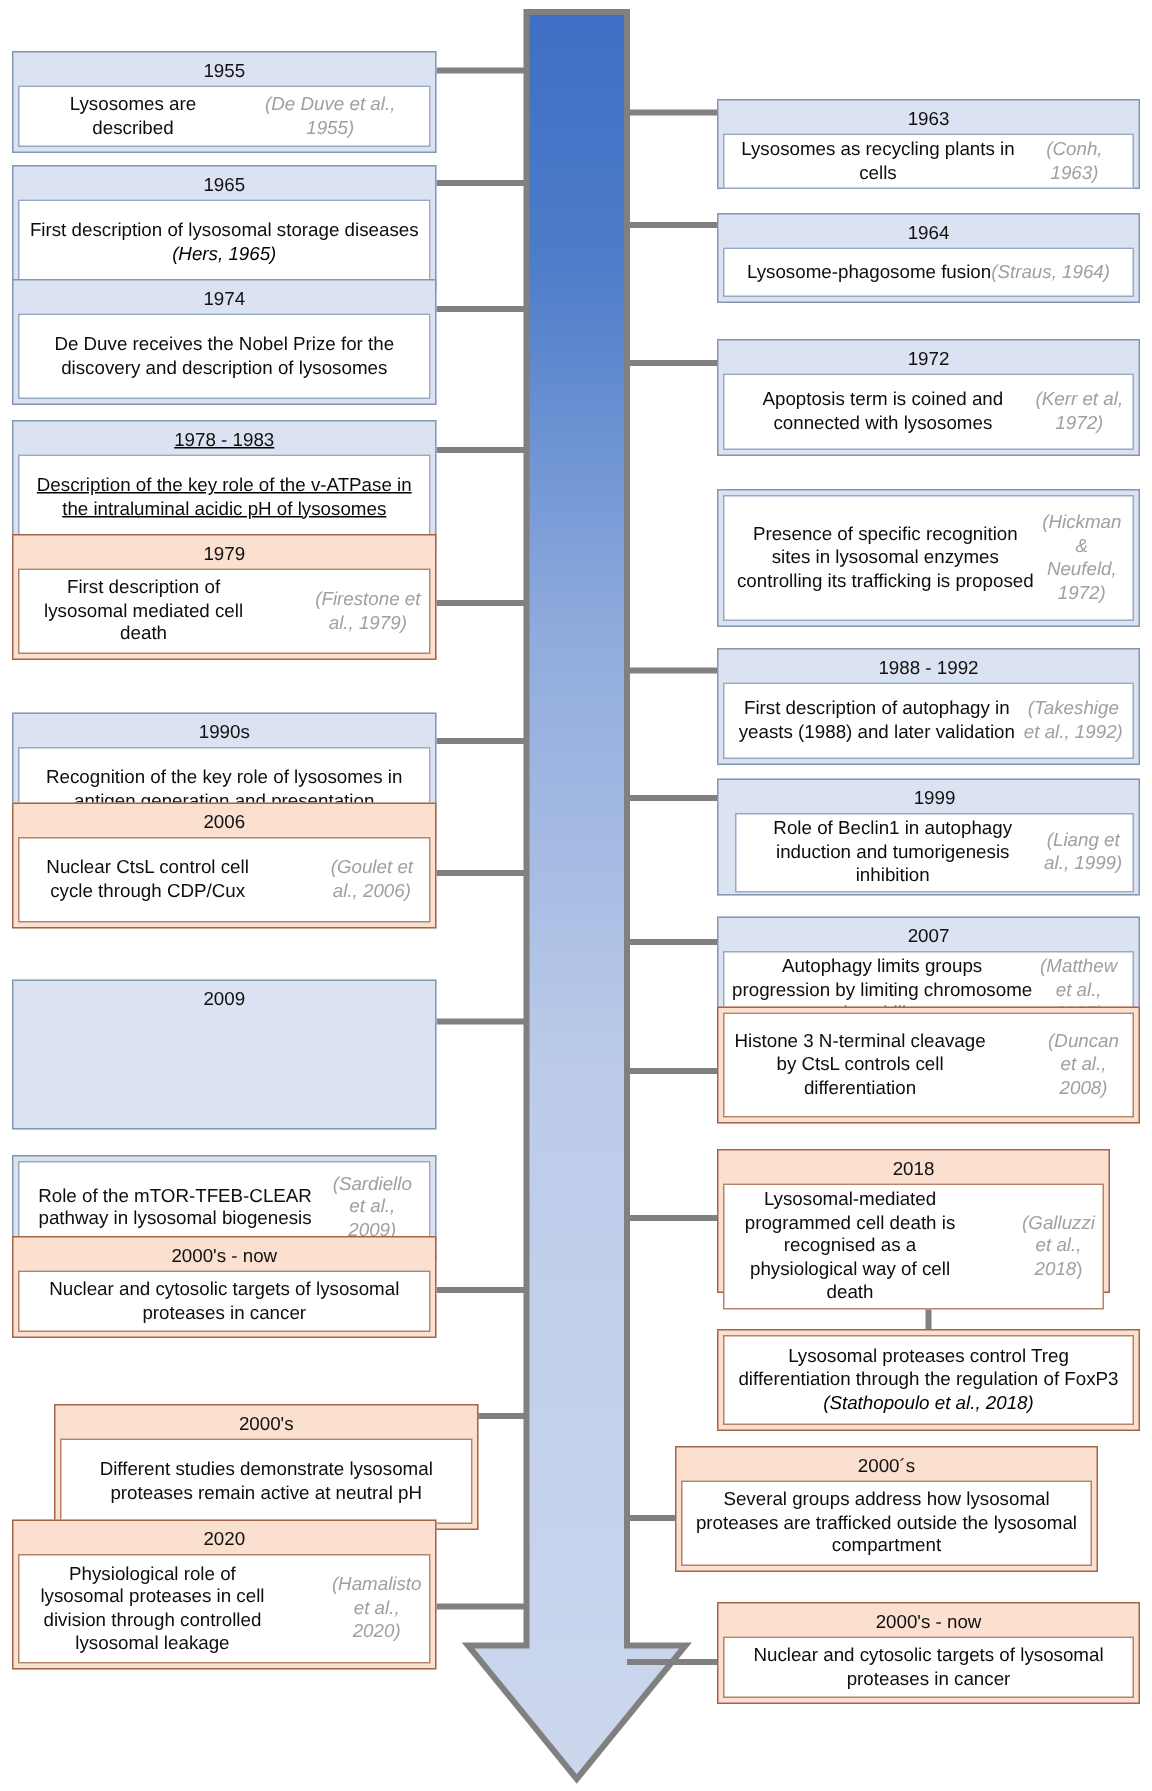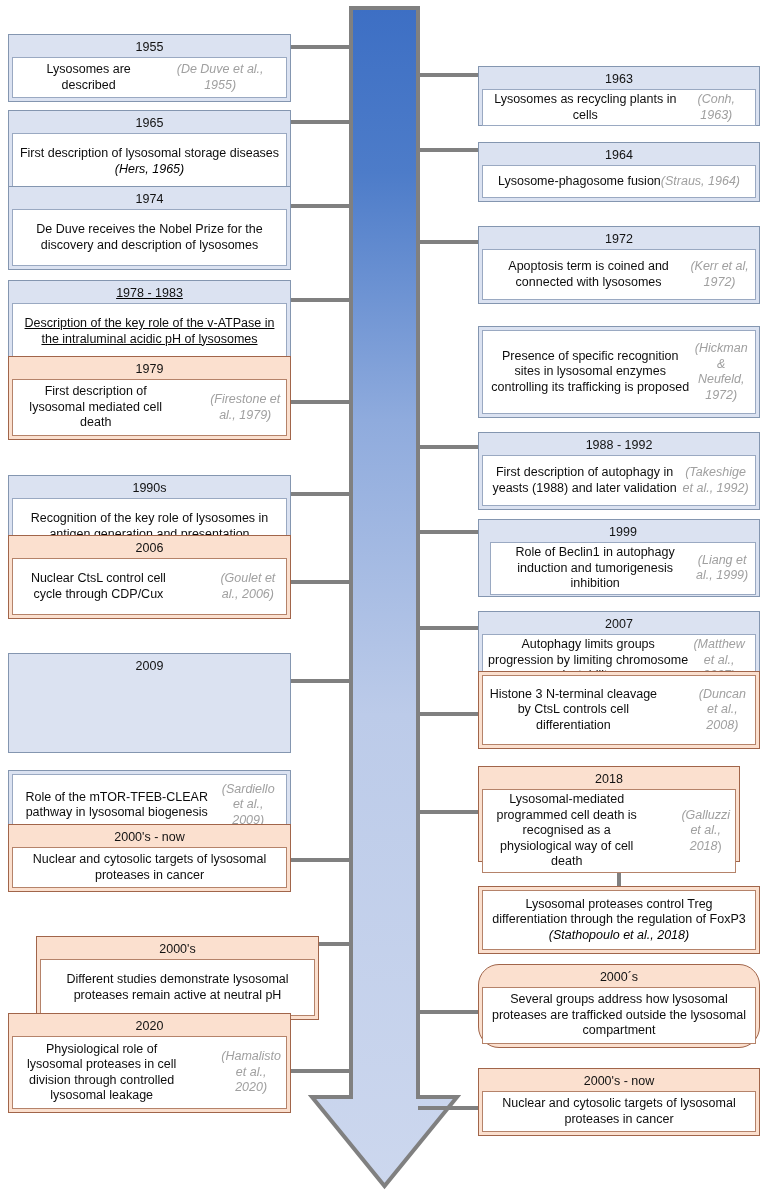--- a/index.html
+++ b/index.html
@@ -287,21 +287,21 @@
         <div class="body-panel">
           <div class="desc">Lysosomal-mediated programmed cell death is recognised as a physiological way of cell death</div>
           <div class="cite"><span>(Galluzzi et al., 2018</span><span class="paren-plain">)</span></div>
         </div>
       </div>
       <div class="event-box orange" style="left: 478px; top: 886px; width: 282px; height: 68px;">
         <div class="body-panel">
           <div class="desc">Lysosomal proteases control Treg differentiation through the regulation of FoxP3 <span class="cite-inline">(Stathopoulo et al., 2018)</span></div>
         </div>
       </div>
-      <div class="event-box orange" style="left: 478px; top: 964px; width: 282px; height: 84px; border-radius: 21px;">
+      <div class="event-box orange" style="left: 450px; top: 964px; width: 282px; height: 84px;">
         <div class="year-label">2000´s</div>
         <div class="body-panel">
           <div class="desc">Several groups address how lysosomal proteases are trafficked outside the lysosomal compartment</div>
         </div>
       </div>
       <div class="event-box orange" style="left: 478px; top: 1068px; width: 282px; height: 68px;">
         <div class="year-label">2000's - now</div>
         <div class="body-panel">
           <div class="desc">Nuclear and cytosolic targets of lysosomal proteases in cancer</div>
         </div>

